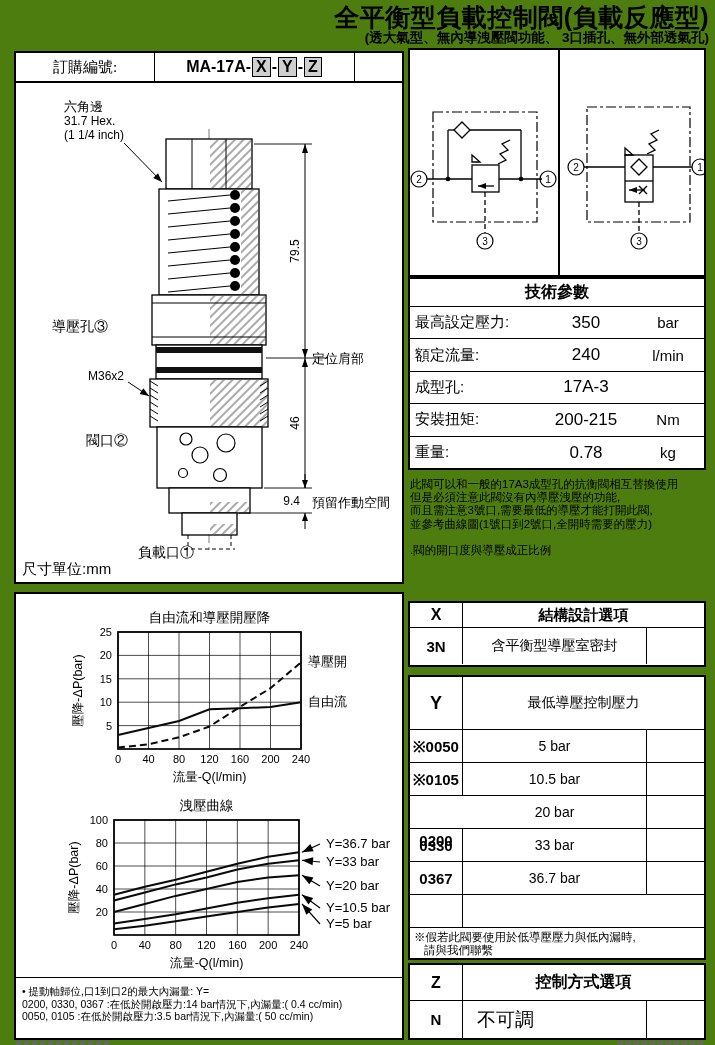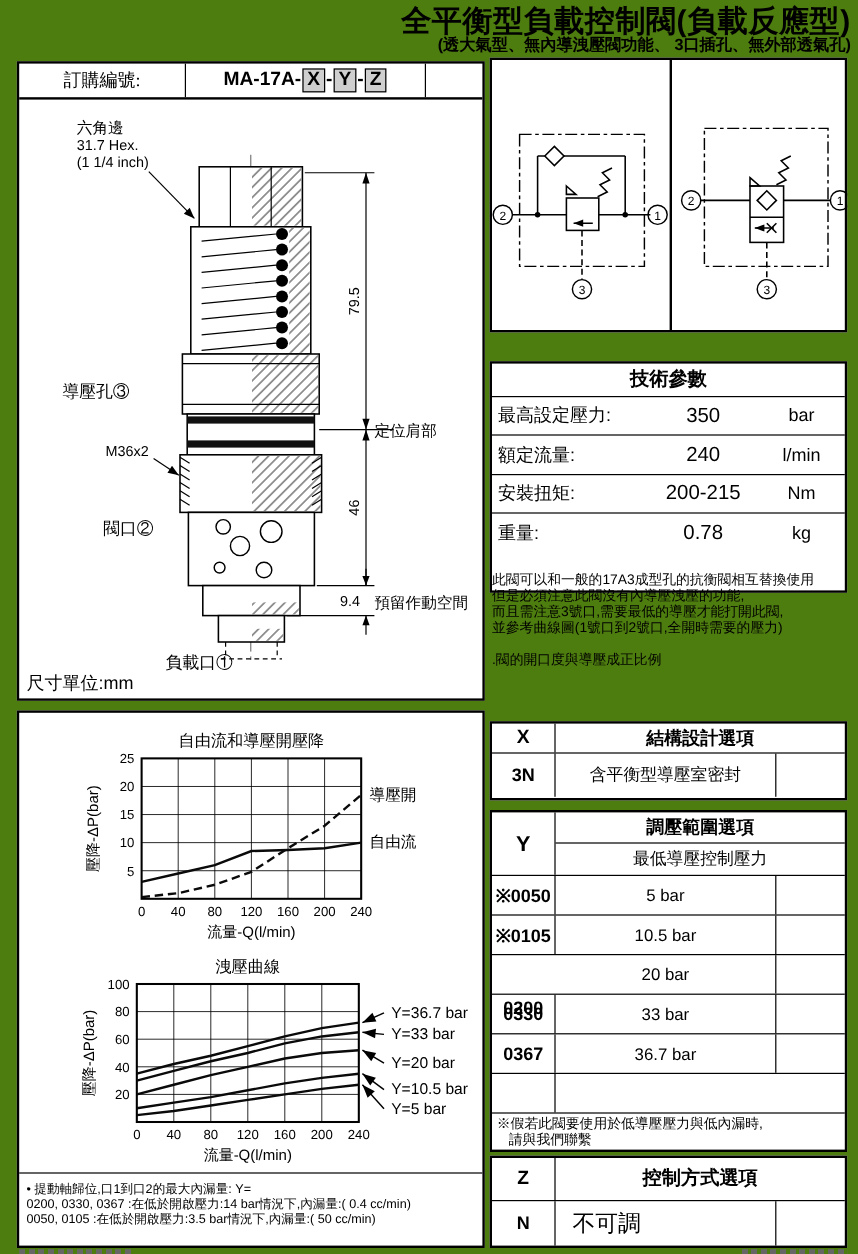--- a/index.html
+++ b/index.html
@@ -365,31 +365,36 @@
         <circle cx="17" cy="117" r="8"></circle>
           <circle cx="141" cy="117" r="8"></circle>
           <circle cx="80" cy="191" r="8"></circle>
       </g>
       <text x="17" y="121" text-anchor="middle" class="sym-num">2</text>
       <text x="141" y="121" text-anchor="middle" class="sym-num">1</text>
       <text x="80" y="195" text-anchor="middle" class="sym-num">3</text>
     </svg>
   </div>
 
-  <div class="box" style="left:408px;top:301px;width:298px;height:193px;">
+  <div class="box" style="left:408px;top:277px;width:298px;height:193px;">
     <div class="tp-head">技術參數</div>
     <div class="trow">
       <span class="tl">最高設定壓力:</span>
       <span class="tv">350</span>
       <span class="tu">bar</span>
     </div>
     <div class="trow">
       <span class="tl">額定流量:</span>
       <span class="tv">240</span>
       <span class="tu">l/min</span>
+    </div>
+    <div class="trow">
+      <span class="tl">成型孔:</span>
+      <span class="tv">17A-3</span>
+      <span class="tu"></span>
     </div>
     <div class="trow">
       <span class="tl">安裝扭矩:</span>
       <span class="tv">200-215</span>
       <span class="tu">Nm</span>
     </div>
     <div class="trow">
       <span class="tl">重量:</span>
       <span class="tv">0.78</span>
       <span class="tu">kg</span>
@@ -414,21 +419,20 @@
       <div class="opt-code" style="font-size:15px;">3N</div>
       <div class="opt-desc">含平衡型導壓室密封</div>
       <div class="opt-empty"></div>
     </div>
   </div>
 
   <div class="box" style="left:408px;top:675px;width:298px;height:285px;">
     <div style="display:flex;border-bottom:1.5px solid #000;height:53px;box-sizing:border-box;">
       <div class="opt-code" style="font-size:18px;">Y</div>
       <div style="flex:1;display:flex;flex-direction:column;">
-        <div style="height:26px;border-bottom:1.5px solid #000;display:flex;align-items:center;justify-content:center;font-weight:bold;font-size:15px;box-sizing:border-box;">調壓範圍選項</div>
         <div style="flex:1;display:flex;align-items:center;justify-content:center;font-size:14px;">最低導壓控制壓力</div>
       </div>
     </div>
     <div class="opt-drow" style="height:33px;">
       <div class="opt-code" style="font-size:15px;">※0050</div>
       <div class="opt-desc">5 bar</div>
       <div class="opt-empty"></div>
     </div>
     <div class="opt-drow" style="height:33px;">
       <div class="opt-code" style="font-size:15px;">※0105</div>

